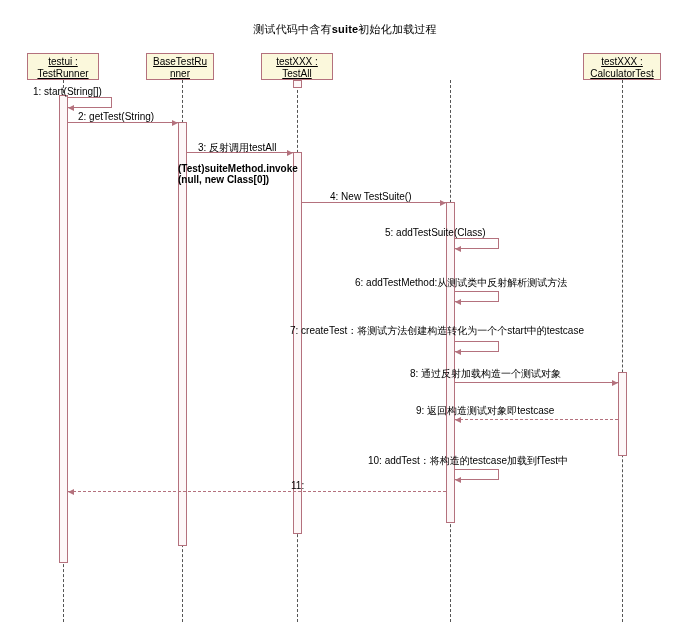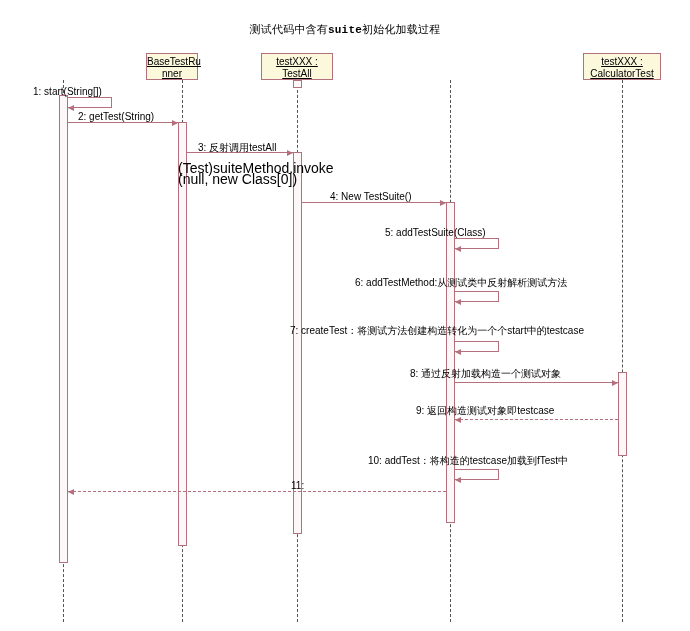--- a/index.html
+++ b/index.html
@@ -13,21 +13,21 @@
 
   
   .title{
     position:absolute;
     left:0;top:22px;width:690px;
     text-align:center;
     font-size:11px;color:#000;
     letter-spacing:.2px;
     white-space:nowrap;
   }
-  .title .b{font-weight:bold;font-family:Liberation Mono, monospace;}
+  .title .b{font-weight:bold;}
 
   
   .head{
     position:absolute;
     box-sizing:border-box;
     background:#fbf8dc;
     border:1px solid #b4717d;
     text-align:center;
     font-size:10px;
     line-height:11.5px;
@@ -91,38 +91,42 @@
     box-sizing:border-box;
     border:1px solid #b4717d;
     border-left:none;
     background:transparent;
     z-index:4;
   }
 
   
   .note{
     position:absolute;
-    font-size:14px;
-    font-weight:normal;
+    font-size:10px;
+    font-weight:bold;
     line-height:11px;
     color:#000;
     white-space:pre;
     z-index:7;
   }
 </style>
 </head>
 <body>
 
 <div id="diagram">
 
   <div class="title">
     <span>测试代码中含有</span><span class="b">suite</span><span>初始化加载过程</span>
   </div>
 
-  <div class="head" id="head-1" style="left: 146px; top: 53px; width: 52px; height: 27px;">
+  <div class="head" id="head-0" style="left: 27px; top: 53px; width: 72px; height: 27px;">
+    <u>testui :</u><br>
+    <u>TestRunner</u>
+  </div>
+  <div class="head" id="head-1" style="left: 146px; top: 53px; width: 68px; height: 27px;">
     <u>BaseTestRu</u><br>
     <u>nner</u>
   </div>
   <div class="head" id="head-2" style="left: 261px; top: 53px; width: 72px; height: 27px;">
     <u>testXXX :</u><br>
     <u>TestAll</u>
   </div>
   <div class="head" id="head-4" style="left: 583px; top: 53px; width: 78px; height: 27px;">
     <u>testXXX :</u><br>
     <u>CalculatorTest</u>

